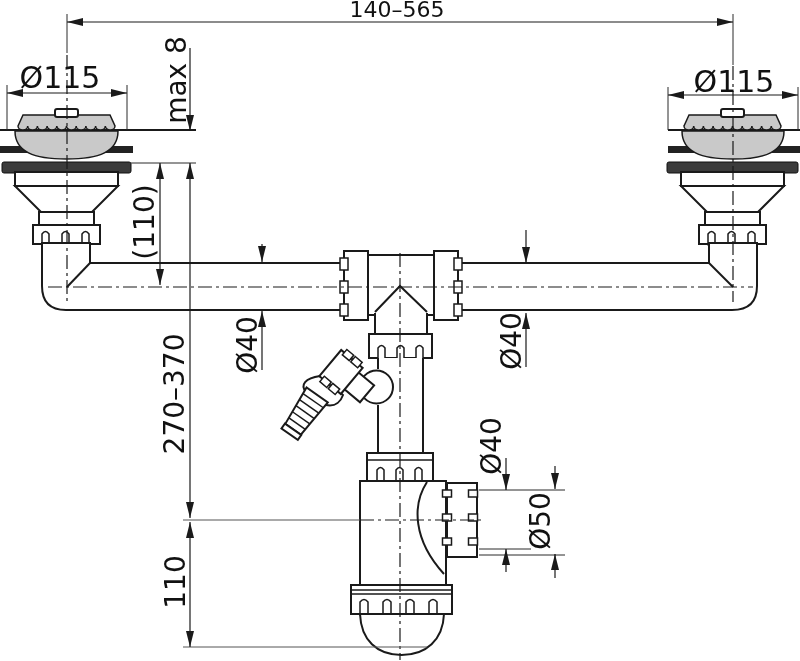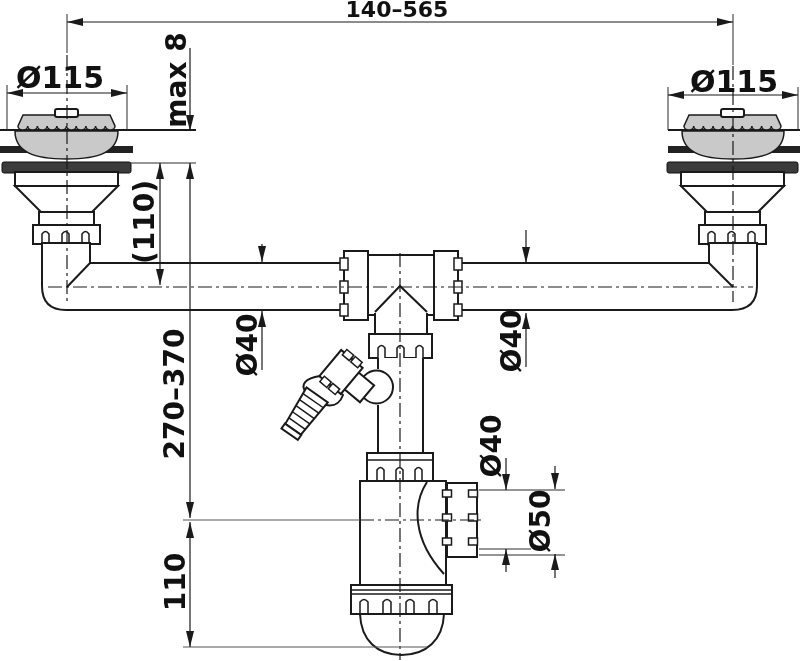--- a/index.html
+++ b/index.html
@@ -1,17 +1,17 @@
 <!DOCTYPE html>
 <html><head>
 <meta charset="utf-8">
 <style>
   html,body{margin:0;padding:0;background:#fff;}
   .stage{position:relative;width:800px;height:661px;background:#f0abfc;overflow:hidden;
-         font-family:"DejaVu Sans",sans-serif;font-weight:bold;}
+         font-family:"DejaVu Sans",sans-serif;}
   svg{position:absolute;left:0;top:0;}
   svg text{fill:#111;font-family:"DejaVu Sans",sans-serif;}
   .t22{font-size:22px;}
   .t30{font-size:30px;}
   .t28{font-size:28px;}
   .ol{stroke:#1a1a1a;stroke-width:2;fill:none;}
   .olw{stroke:#1a1a1a;stroke-width:2;fill:#fff;}
   .olg{stroke:#1a1a1a;stroke-width:1.5;fill:#c9c9c9;}
   .slot{stroke:#1a1a1a;stroke-width:1.5;fill:#fff;}
   .tab{stroke:#1a1a1a;stroke-width:1.5;fill:#fff;}

